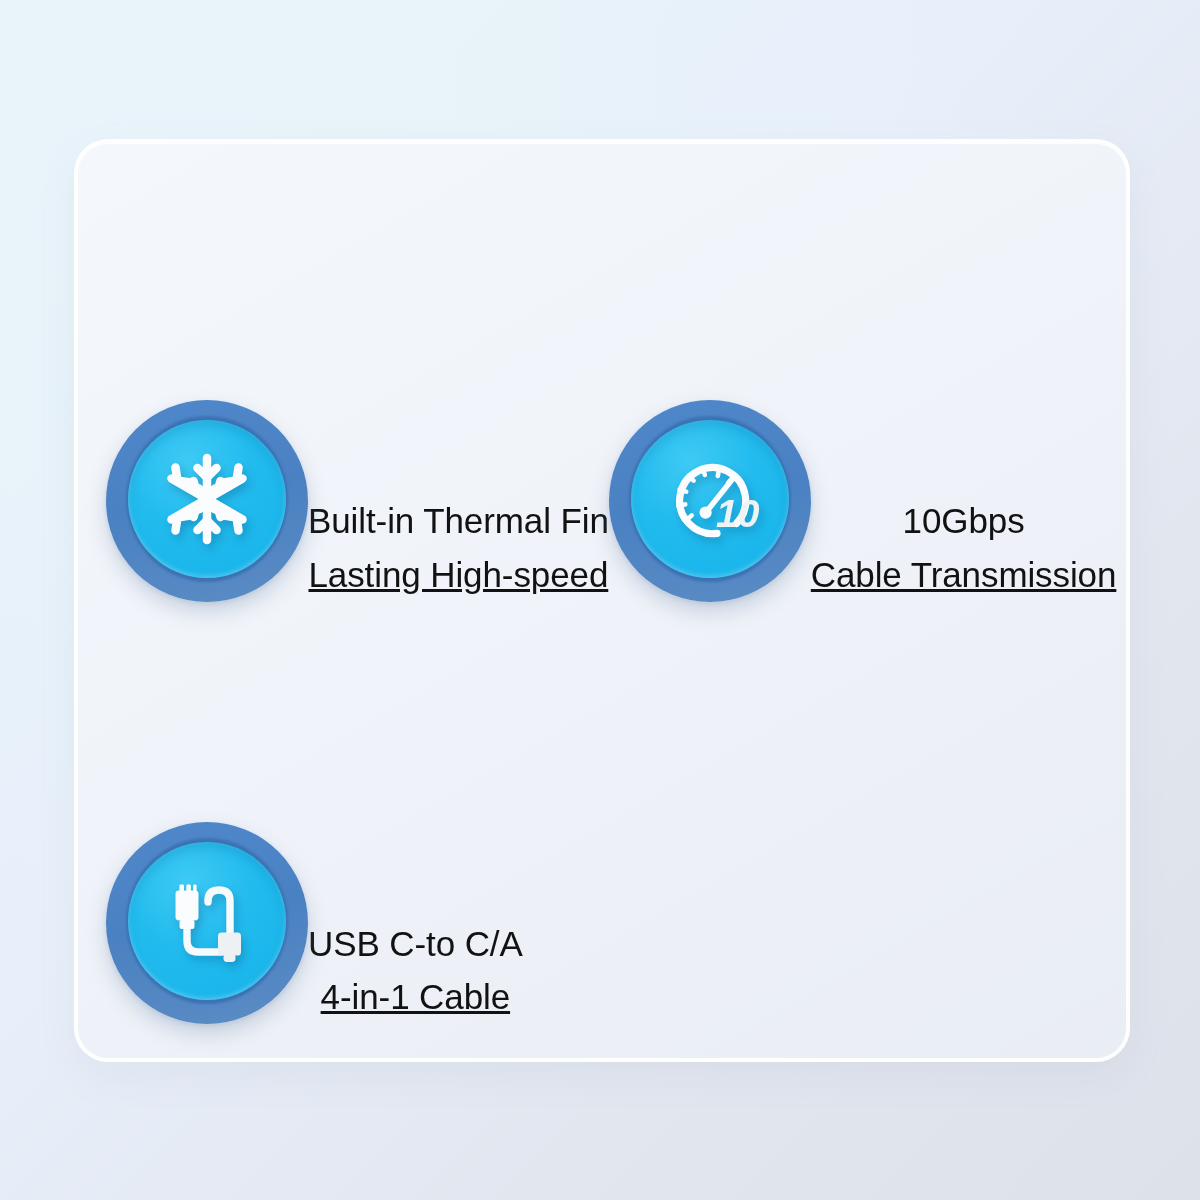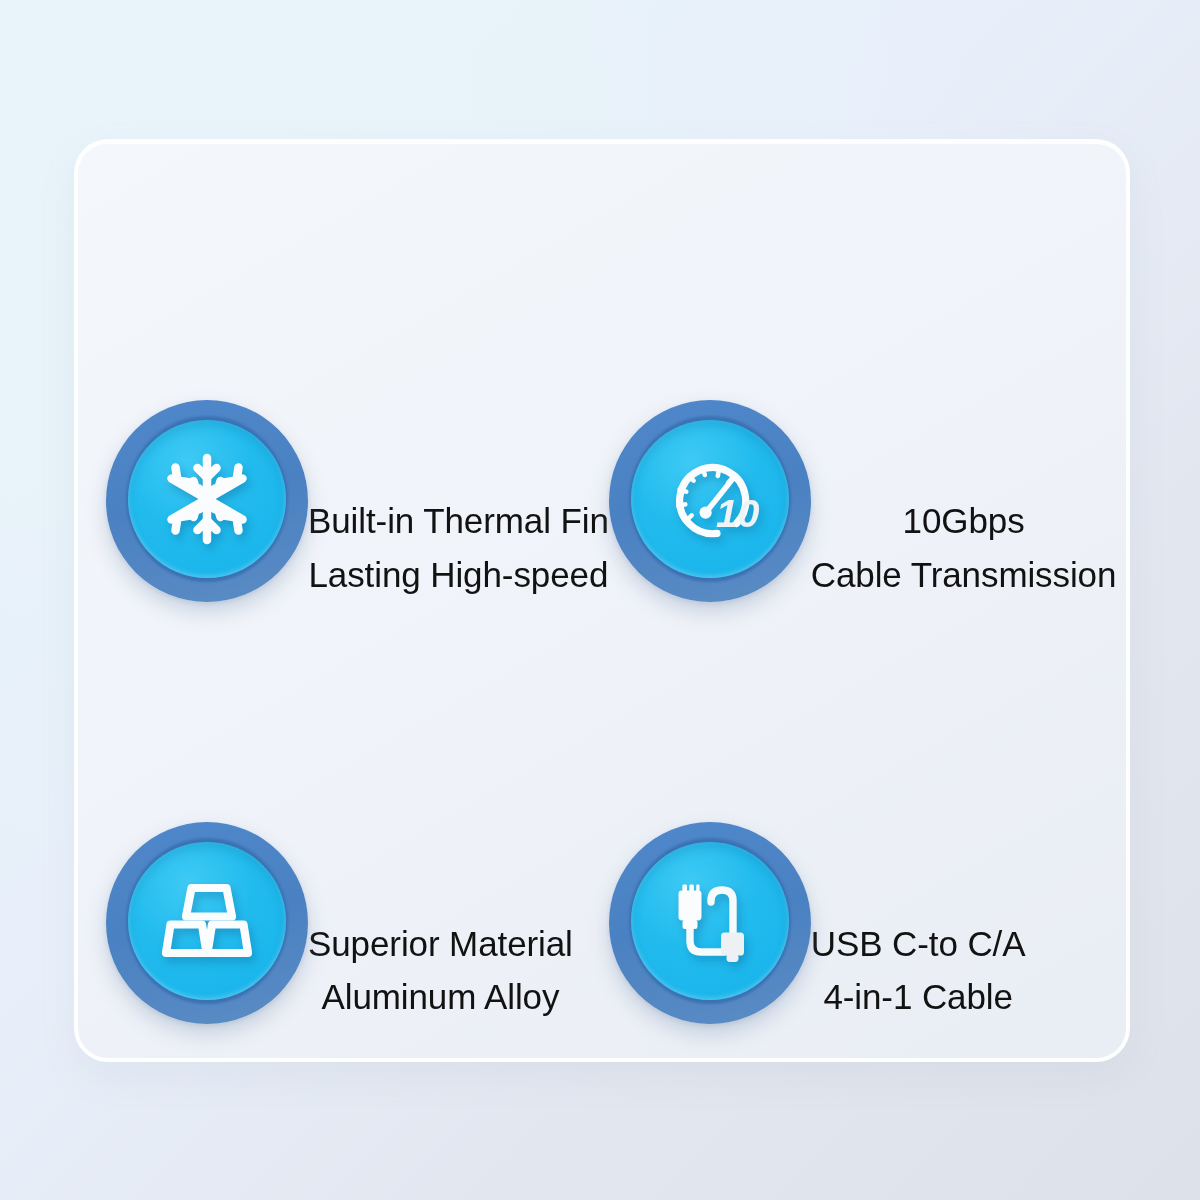--- a/index.html
+++ b/index.html
@@ -95,21 +95,21 @@
   
   .caption {
     margin-top:46px;
     text-align:center;
     color:#121212;
     font-size:35px;
     line-height:1.53;
     letter-spacing:-0.1px;
     white-space:nowrap;
   }
-  .caption .line2 { display:block; }
+  .caption .line2 { display:block;text-decoration:underline; }
 </style>
 </head>
 <body>
 
 <div id="feature-card">
   <div id="feature-grid">
 
     <div class="feature-cell">
       <div class="badge">
         <div class="disc">
@@ -168,37 +168,20 @@
             <text x="56" y="78" font-family="'Liberation Sans', sans-serif" font-size="39" font-weight="bold" font-style="italic" fill="#eef3f5">10</text>
           </svg>
         </div>
       </div>
       <div class="caption">
         <span>10Gbps</span>
         <span class="line2">Cable Transmission</span>
       </div>
     </div>
 
-    <div class="feature-cell">
-      <div class="badge">
-        <div class="disc">
-          <svg class="glyph" viewBox="0 0 100 100">
-            <g fill="none" stroke="#fbfcfd" stroke-width="8.2" stroke-linejoin="round" stroke-linecap="round">
-              <path d="M34.5,17 L69.5,17 L75,45.5 L29,45.5 Z" rx="3"></path>
-              <path d="M13.5,53.5 L45,53.5 L49.5,82 L9,82 Z"></path>
-              <path d="M55,53.5 L86.5,53.5 L91,82 L50.5,82 Z"></path>
-            </g>
-          </svg>
-        </div>
-      </div>
-      <div class="caption">
-        <span>Superior Material</span>
-        <span class="line2">Aluminum Alloy</span>
-      </div>
-    </div>
 
     <div class="feature-cell">
       <div class="badge">
         <div class="disc">
           <svg class="glyph" viewBox="0 0 100 100">
 
             <path d="M30,49 L30,70 Q30,81 41,81 L62,81 Q73,81 73,70 L73,30 Q73,19 62,19 Q51,19 51,30 L51,31" fill="none" stroke="#f7fafb" stroke-width="7.4" stroke-linecap="round"></path>
 
             <rect x="18.5" y="19.5" width="23" height="30" rx="3.4" fill="#fbfcfd"></rect>
             <rect x="22.5" y="49" width="15" height="9" rx="2.2" fill="#fbfcfd"></rect>

